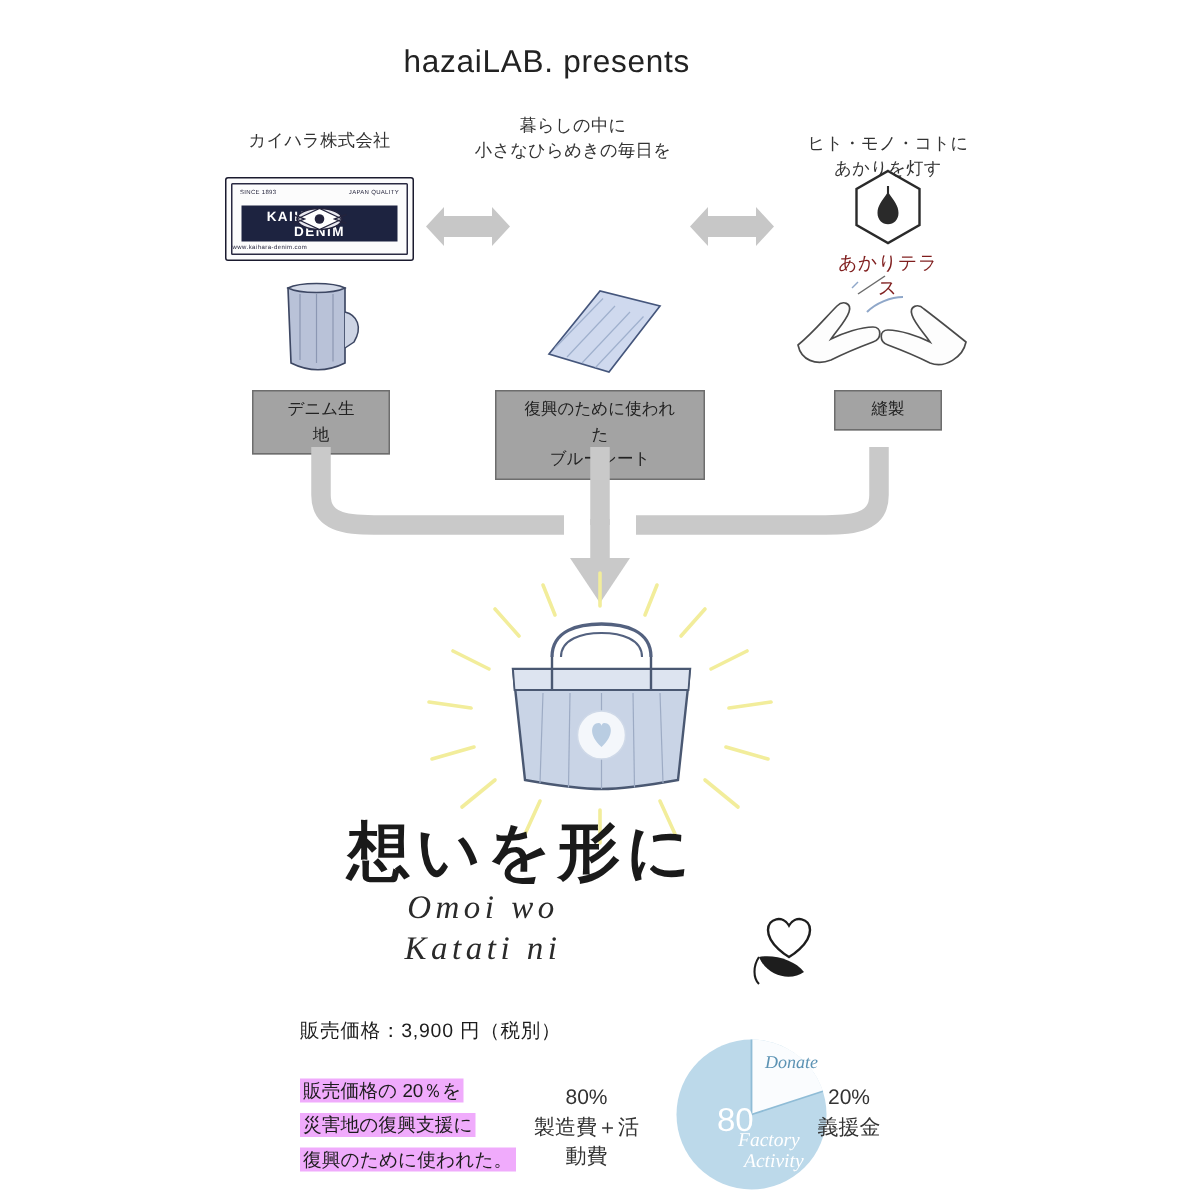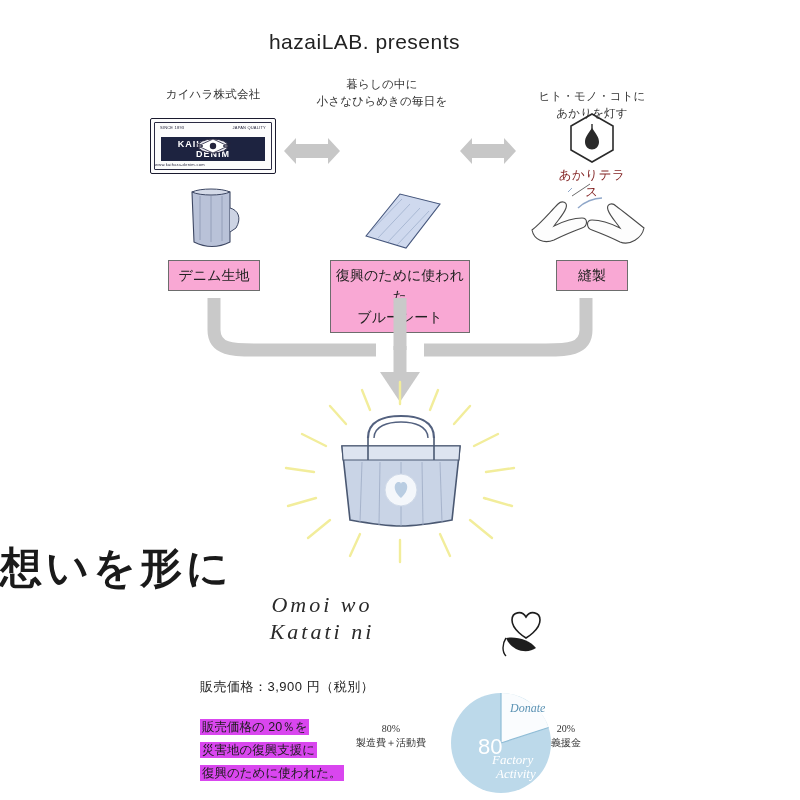--- a/index.html
+++ b/index.html
@@ -96,67 +96,67 @@
   
   .dblarrow { position:absolute; }
 
   
   .sketch { position:absolute; }
 
   
   .boxlabel {
     position:absolute;
     border:1px solid #6d6d6d;
-    background:#f9a8d4;
-    font-size:14px;
+    background:#a3a3a3;
+    font-size:11px;
     line-height:1.5;
     text-align:center;
     color:#222;
-    padding:4px 2px;
+    padding:4px 18px;
   }
   .bl-a { left:168px; top:260px; width:92px; }
   .bl-b { left:330px; top:260px; width:140px; }
   .bl-c { left:556px; top:260px; width:72px; }
 
   
   .converge { position:absolute; left:180px; top:288px; width:440px; height:120px; }
 
   
   .productzone { position:absolute; left:250px; top:390px; width:300px; height:170px; }
 
   
   .headline {
-    position:absolute; left:0; top:540px; width:696px; 
+    position:absolute; left:0; top:540px; width:696px; text-align:center;
     font-size:42px; letter-spacing:4px; color:#1a1a1a;
     font-family:"DejaVu Sans", sans-serif; font-weight:bold;
   }
   .romaji {
     position:absolute; left:0; top:592px; width:644px; text-align:center;
     font-family:"Liberation Serif", serif;
     font-style:italic; font-size:22px; letter-spacing:3px; color:#2a2a2a;
   }
   .romaji .l2 { display:block; margin-top:1px; }
 
   
   .price {
     position:absolute; left:200px; top:678px;
     font-size:13px; color:#1c1c1c; letter-spacing:0.5px;
   }
   .donateblock {
     position:absolute; left:200px; top:716px;
     font-size:12.5px; line-height:1.85; color:#1c1c1c;
   }
   .donateblock span.hl {
-    background:#d946ef;
+    background:#f0abfc;
     padding:1px 2px;
   }
 
   
   .pie { position:absolute; left:448px; top:690px; width:106px; height:106px; }
-  .pielabel { position:absolute; font-size:10px; line-height:1.4; color:#333; text-align:center;font-family:Liberation Serif, serif;}
+  .pielabel { position:absolute; font-size:14px; line-height:1.4; color:#333; text-align:center;}
   .pl-left { left:354px; top:722px; width:74px; }
   .pl-right { left:538px; top:722px; width:56px; }
 
   svg { overflow:visible; }
 </style>
 </head>
 <body>
 
 <div class="page">
 

